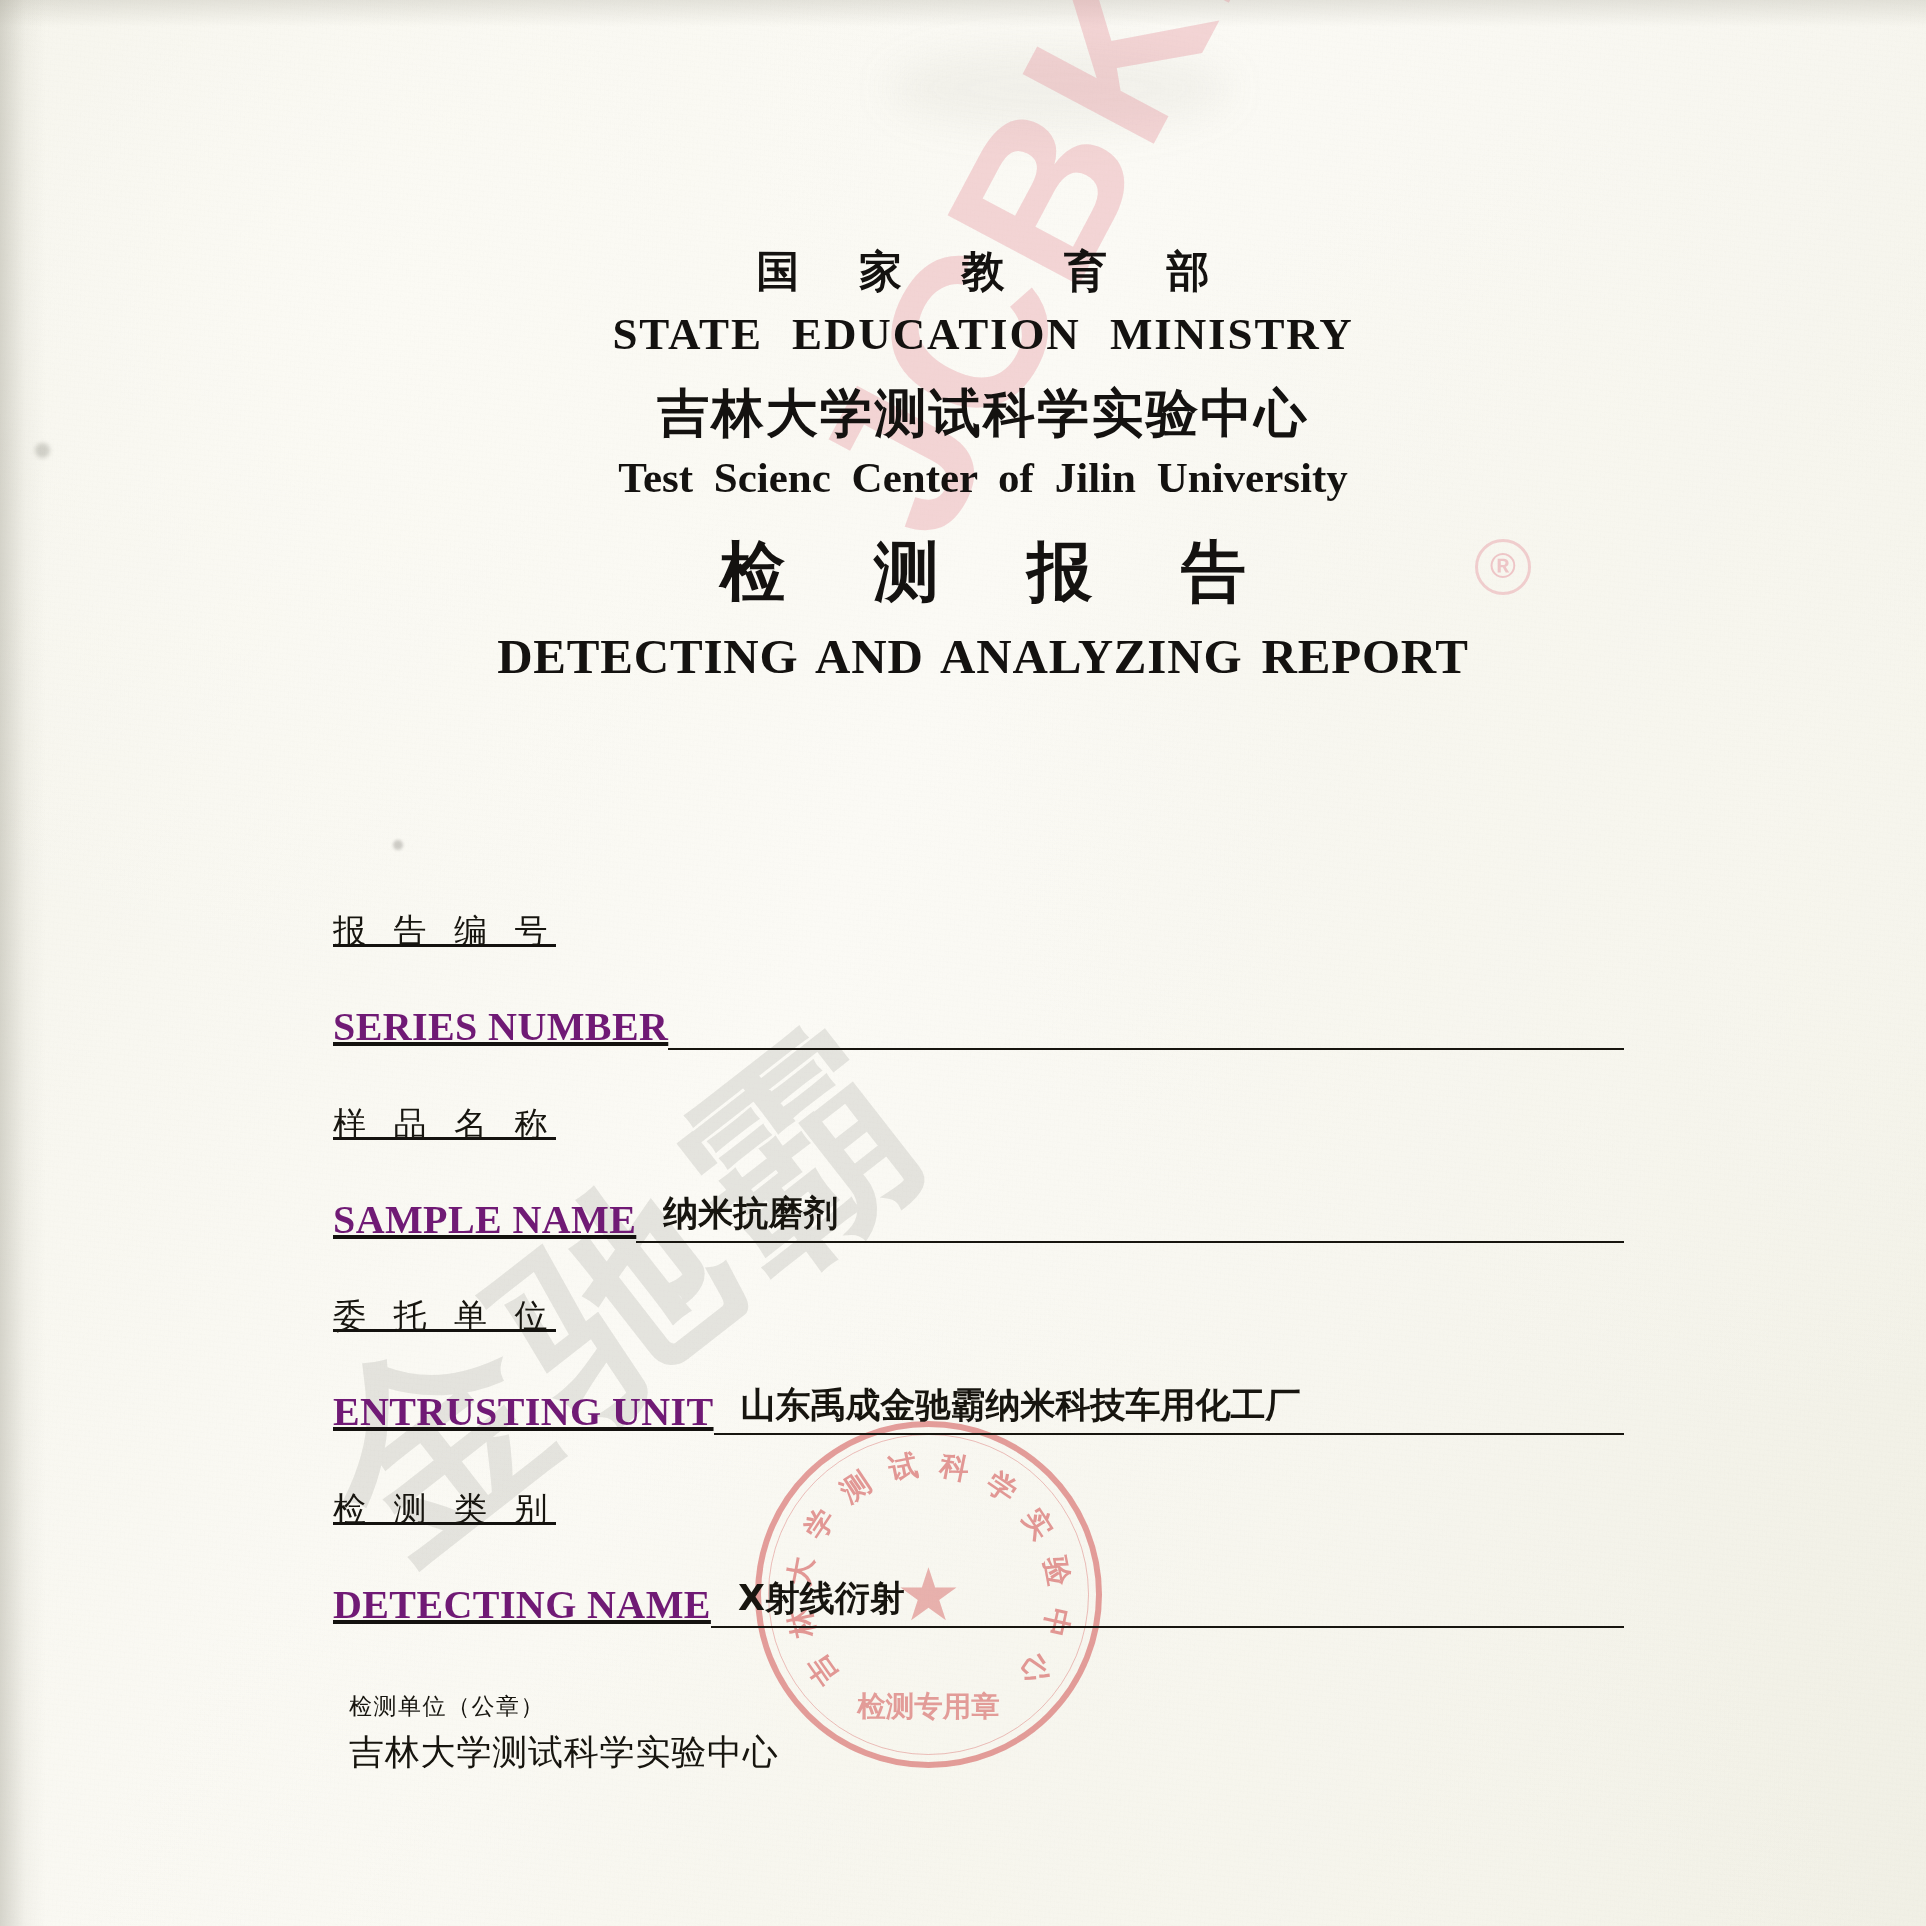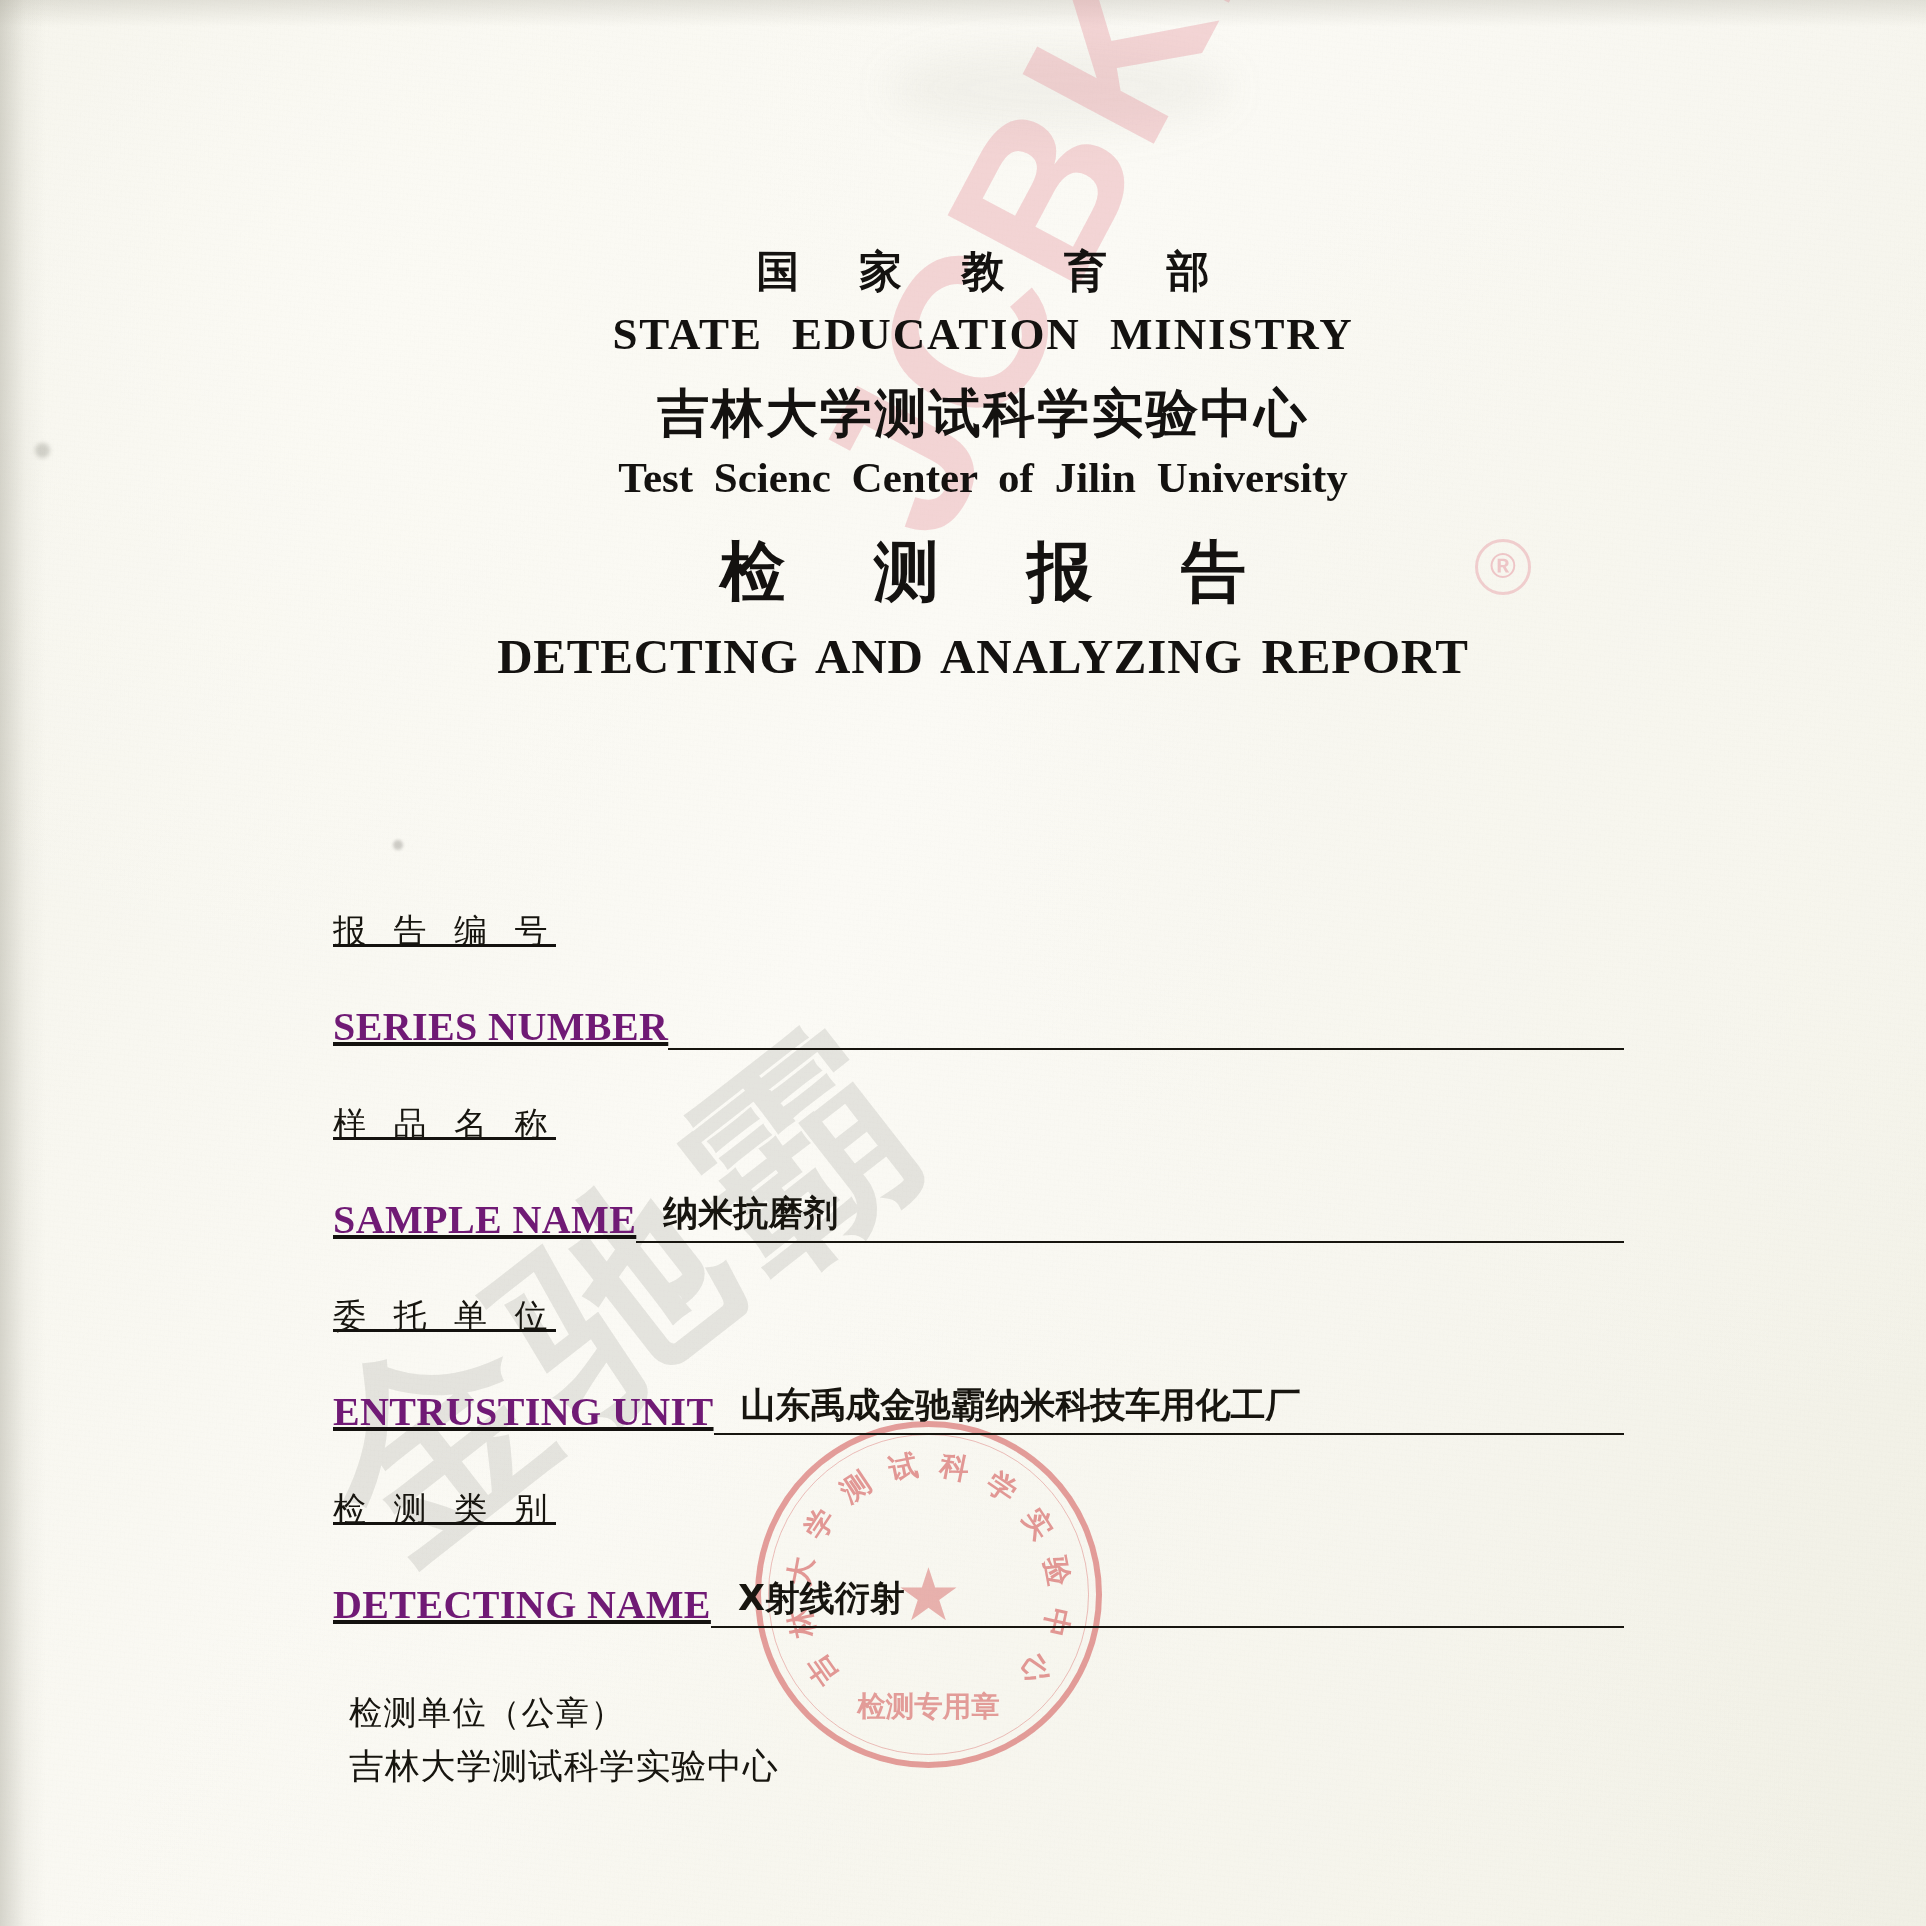--- a/index.html
+++ b/index.html
@@ -246,21 +246,21 @@
   #f-series   { top: 909px; width: 1291px; }
   #f-sample   { top: 1102px; width: 1291px; }
   #f-entrust  { top: 1294px; width: 1291px; }
   #f-type     { top: 1487px; width: 1291px; }
 
   #f-unit {
     position:absolute; left: 349px; top: 1691px; width: 1291px;
   }
   #f-unit .label-cn {
     font-family: "DejaVu Sans", sans-serif;
-    font-size: 33px; letter-spacing: 1.5px; color:#17150f;
+    font-size: 23px; letter-spacing: 1.5px; color:#17150f;
   }
   #f-unit .label-en {
     font-family: "Liberation Serif", serif;
     font-weight: 700; font-size: 40px; margin-top: 7px;
     word-spacing: 7px; color:#14120f;
   }
   #f-unit .unit-value {
     font-family: "DejaVu Sans", sans-serif;
     font-size: 35px; margin-top: 7px; letter-spacing: 0.8px; color:#17150f;
   }

